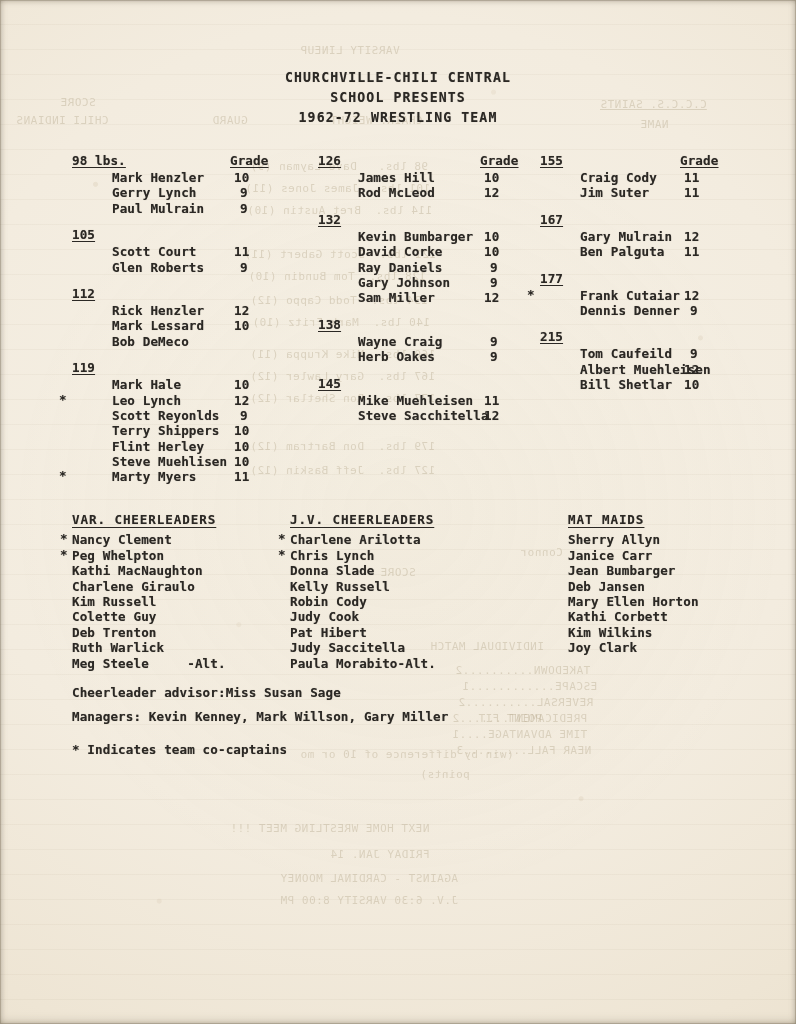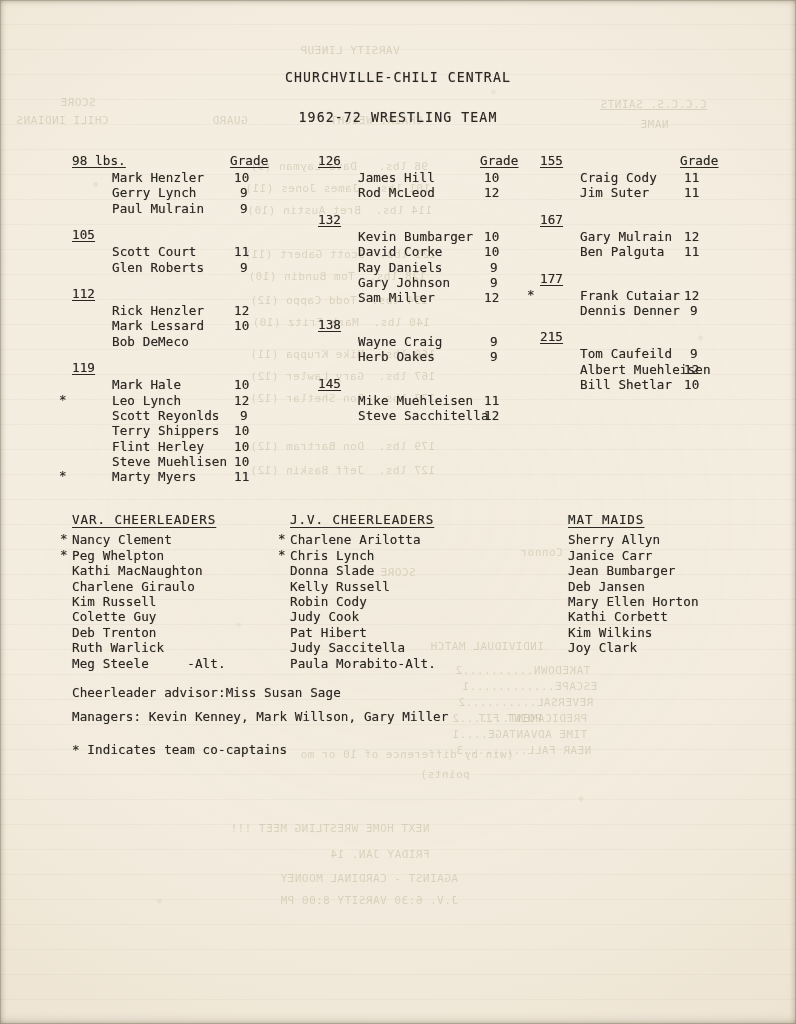--- a/index.html
+++ b/index.html
@@ -82,20 +82,21 @@
 
   
   #ink {
     position: absolute;
     inset: 0;
     color: #2b2824;
     font-size: 12.6px;
     line-height: 15.4px;
     letter-spacing: .1px;
     text-shadow: 0 0 .7px rgba(43,40,36,.45);
+    font-weight: bold;
   }
 
   .title {
     position: absolute;
     left: 0;
     width: 796px;
     text-align: center;
     font-size: 13.2px;
     letter-spacing: 1.1px;
     white-space: pre;
@@ -192,20 +193,21 @@
       <div class="ghost" style="left: 420px; top: 768px;">points)</div>
       <div class="ghost" style="left: 230px; top: 822px;">NEXT HOME WRESTLING MEET !!!</div>
       <div class="ghost" style="left: 330px; top: 848px;">FRIDAY JAN. 14</div>
       <div class="ghost" style="left: 280px; top: 872px;">AGAINST - CARDINAL MOONEY</div>
       <div class="ghost" style="left: 280px; top: 894px;">J.V. 6:30 VARSITY 8:00 PM</div>
     </div>
 
   <div id="ink">
 
     <div class="title" style="top:70px">CHURCHVILLE-CHILI CENTRAL</div>
+    <div class="title" style="top:90px">SCHOOL PRESENTS</div>
     <div class="title" style="top:110px">1962-72 WRESTLING TEAM</div>
 
     <div id="roster-columns">
         <div class="col" style="left: 72px; top: 153px;"><div class="cls-head"><span class="wt">98 lbs.</span><span class="gr" style="left: 158px;">Grade</span></div><div class="wrow"><span class="nm">Mark Henzler</span><span class="gd" style="left: 162px;">10</span></div><div class="wrow"><span class="nm">Gerry Lynch</span><span class="gd" style="left: 168px;">9</span></div><div class="wrow"><span class="nm">Paul Mulrain</span><span class="gd" style="left: 168px;">9</span></div><div class="spacer"></div><div class="cls-head"><span class="wt">105</span></div><div class="wrow"><span class="nm">Scott Court</span><span class="gd" style="left: 162px;">11</span></div><div class="wrow"><span class="nm">Glen Roberts</span><span class="gd" style="left: 168px;">9</span></div><div class="spacer"></div><div class="cls-head"><span class="wt">112</span></div><div class="wrow"><span class="nm">Rick Henzler</span><span class="gd" style="left: 162px;">12</span></div><div class="wrow"><span class="nm">Mark Lessard</span><span class="gd" style="left: 162px;">10</span></div><div class="wrow"><span class="nm">Bob DeMeco</span></div><div class="spacer"></div><div class="cls-head"><span class="wt">119</span></div><div class="wrow"><span class="nm">Mark Hale</span><span class="gd" style="left: 162px;">10</span></div><div class="wrow"><span class="star">*</span><span class="nm">Leo Lynch</span><span class="gd" style="left: 162px;">12</span></div><div class="wrow"><span class="nm">Scott Reyonlds</span><span class="gd" style="left: 168px;">9</span></div><div class="wrow"><span class="nm">Terry Shippers</span><span class="gd" style="left: 162px;">10</span></div><div class="wrow"><span class="nm">Flint Herley</span><span class="gd" style="left: 162px;">10</span></div><div class="wrow"><span class="nm">Steve Muehlisen</span><span class="gd" style="left: 162px;">10</span></div><div class="wrow"><span class="star">*</span><span class="nm">Marty Myers</span><span class="gd" style="left: 162px;">11</span></div></div>
         <div class="col" style="left: 318px; top: 153px;"><div class="cls-head"><span class="wt">126</span><span class="gr" style="left: 162px;">Grade</span></div><div class="wrow"><span class="nm">James Hill</span><span class="gd" style="left: 166px;">10</span></div><div class="wrow"><span class="nm">Rod McLeod</span><span class="gd" style="left: 166px;">12</span></div><div class="spacer"></div><div class="cls-head"><span class="wt">132</span></div><div class="wrow"><span class="nm">Kevin Bumbarger</span><span class="gd" style="left: 166px;">10</span></div><div class="wrow"><span class="nm">David Corke</span><span class="gd" style="left: 166px;">10</span></div><div class="wrow"><span class="nm">Ray Daniels</span><span class="gd" style="left: 172px;">9</span></div><div class="wrow"><span class="nm">Gary Johnson</span><span class="gd" style="left: 172px;">9</span></div><div class="wrow"><span class="nm">Sam Miller</span><span class="gd" style="left: 166px;">12</span></div><div class="spacer"></div><div class="cls-head"><span class="wt">138</span></div><div class="wrow"><span class="nm">Wayne Craig</span><span class="gd" style="left: 172px;">9</span></div><div class="wrow"><span class="nm">Herb Oakes</span><span class="gd" style="left: 172px;">9</span></div><div class="spacer"></div><div class="cls-head"><span class="wt">145</span></div><div class="wrow"><span class="nm">Mike Muehleisen</span><span class="gd" style="left: 166px;">11</span></div><div class="wrow"><span class="nm">Steve Sacchitella</span><span class="gd" style="left: 166px;">12</span></div></div>
         <div class="col" style="left: 540px; top: 153px;"><div class="cls-head"><span class="wt">155</span><span class="gr" style="left: 140px;">Grade</span></div><div class="wrow"><span class="nm">Craig Cody</span><span class="gd" style="left: 144px;">11</span></div><div class="wrow"><span class="nm">Jim Suter</span><span class="gd" style="left: 144px;">11</span></div><div class="spacer"></div><div class="cls-head"><span class="wt">167</span></div><div class="wrow"><span class="nm">Gary Mulrain</span><span class="gd" style="left: 144px;">12</span></div><div class="wrow"><span class="nm">Ben Palguta</span><span class="gd" style="left: 144px;">11</span></div><div class="spacer"></div><div class="cls-head"><span class="wt">177</span></div><div class="wrow"><span class="star">*</span><span class="nm">Frank Cutaiar</span><span class="gd" style="left: 144px;">12</span></div><div class="wrow"><span class="nm">Dennis Denner</span><span class="gd" style="left: 150px;">9</span></div><div class="spacer"></div><div class="cls-head"><span class="wt">215</span></div><div class="wrow"><span class="nm">Tom Caufeild</span><span class="gd" style="left: 150px;">9</span></div><div class="wrow"><span class="nm">Albert Muehleisen</span><span class="gd" style="left: 144px;">12</span></div><div class="wrow"><span class="nm">Bill Shetlar</span><span class="gd" style="left: 144px;">10</span></div></div>
       </div>
 
     <div id="squad-blocks">
         <div class="block" style="left: 72px; top: 512px;"><span class="bhead">VAR. CHEERLEADERS</span><div class="prow"><span class="star">*</span><span>Nancy Clement</span></div><div class="prow"><span class="star">*</span><span>Peg Whelpton</span></div><div class="prow"><span>Kathi MacNaughton</span></div><div class="prow"><span>Charlene Giraulo</span></div><div class="prow"><span>Kim Russell</span></div><div class="prow"><span>Colette Guy</span></div><div class="prow"><span>Deb Trenton</span></div><div class="prow"><span>Ruth Warlick</span></div><div class="prow"><span>Meg Steele     -Alt.</span></div></div>

